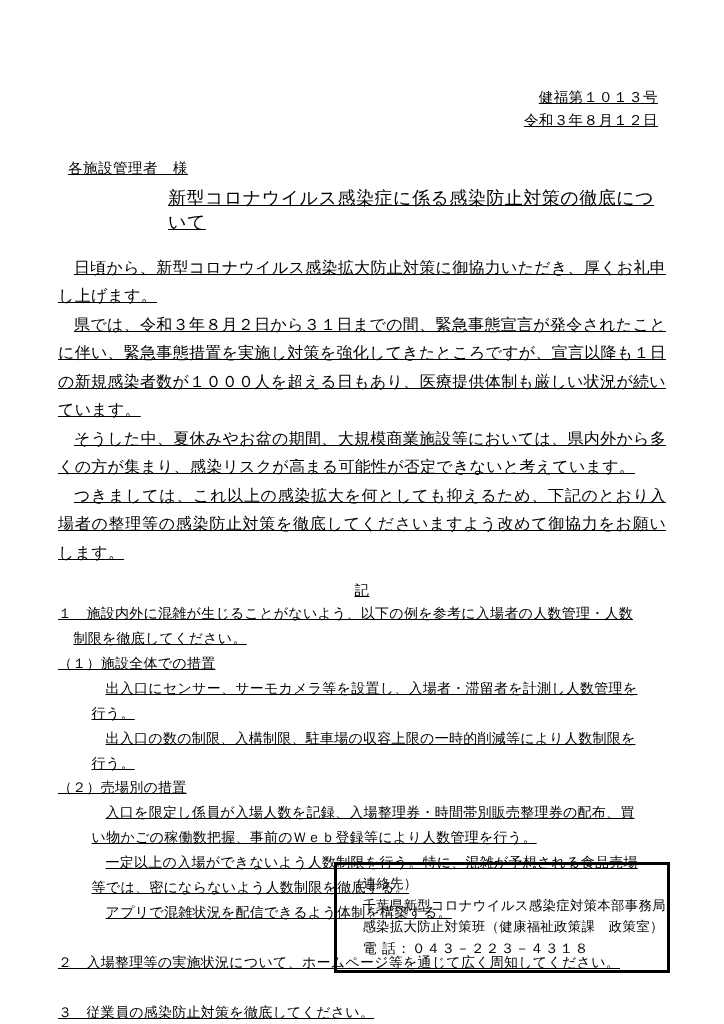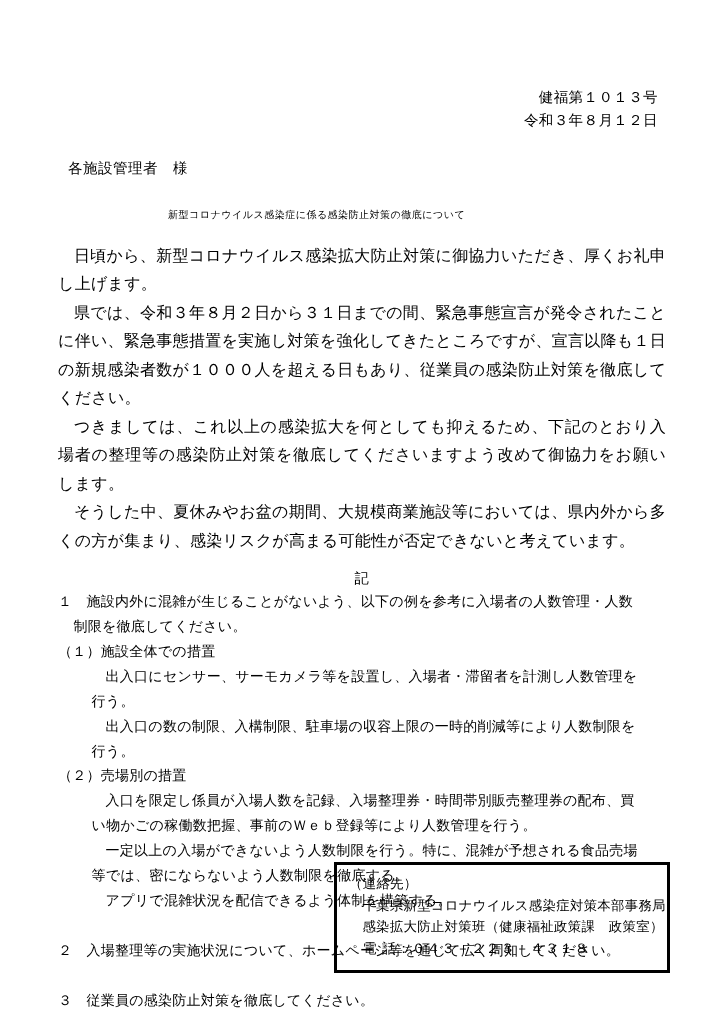--- a/index.html
+++ b/index.html
@@ -14,20 +14,21 @@
     color: #000000;
     position: relative;
     overflow: hidden;
   }
   .page {
     position: relative;
     width: 724px;
     height: 844px;
     box-sizing: border-box;
     padding: 86px 58px 40px 58px;
+    text-decoration: underline;
   }
   .doc-head {
     text-align: right;
     font-size: 14.5px;
     line-height: 1.62;
     letter-spacing: 0.4px;
     margin-right: 8px;
   }
   .doc-head div { white-space: nowrap; }
 
@@ -41,22 +42,22 @@
   .issuer {
     margin-top: 24px;
     font-size: 14.5px;
     line-height: 1.7;
     letter-spacing: 0.4px;
   }
   .issuer .line1 { padding-left: 250px; }
   .issuer .line2 { padding-left: 318px; }
 
   .title {
-    margin-top: 30px;
-    font-size: 10px;
+    margin-top: 8px;
+    font-size: 18px;
     letter-spacing: 0.5px;
     padding-left: 110px;
   }
 
   .body-block {
     margin-top: 20px;
     font-size: 16px;
     line-height: 1.78;
     letter-spacing: 0.25px;
     text-align: justify;
@@ -119,23 +120,23 @@
     <div>令和３年８月１２日</div>
   </div>
 
   <div class="addressee">各施設管理者　様</div>
 
 
   <div class="title">新型コロナウイルス感染症に係る感染防止対策の徹底について</div>
 
   <div class="body-block">
     <p>日頃から、新型コロナウイルス感染拡大防止対策に御協力いただき、厚くお礼申し上げます。</p>
-    <p>県では、令和３年８月２日から３１日までの間、緊急事態宣言が発令されたことに伴い、緊急事態措置を実施し対策を強化してきたところですが、宣言以降も１日の新規感染者数が１０００人を超える日もあり、従業員の感染防止対策を徹底してください。</p>
+    <p>県では、令和３年８月２日から３１日までの間、緊急事態宣言が発令されたことに伴い、緊急事態措置を実施し対策を強化してきたところですが、宣言以降も１日の新規感染者数が１０００人を超える日もあり、医療提供体制も厳しい状況が続いています。</p>
+    <p>そうした中、夏休みやお盆の期間、大規模商業施設等においては、県内外から多くの方が集まり、感染リスクが高まる可能性が否定できないと考えています。</p>
     <p>つきましては、これ以上の感染拡大を何としても抑えるため、下記のとおり入場者の整理等の感染防止対策を徹底してくださいますよう改めて御協力をお願いします。</p>
-    <p>そうした中、夏休みやお盆の期間、大規模商業施設等においては、県内外から多くの方が集まり、感染リスクが高まる可能性が否定できないと考えています。</p>
   </div>
 
   <div class="ki">記</div>
 
   <div class="items">
     <p class="lvl0">１　施設内外に混雑が生じることがないよう、以下の例を参考に入場者の人数管理・人数</p>
     <p class="cont1">制限を徹底してください。</p>
     <p class="sub">（１）施設全体での措置</p>
     <p class="sub-body">出入口にセンサー、サーモカメラ等を設置し、入場者・滞留者を計測し人数管理を</p>
     <p class="sub-body2">行う。</p>

